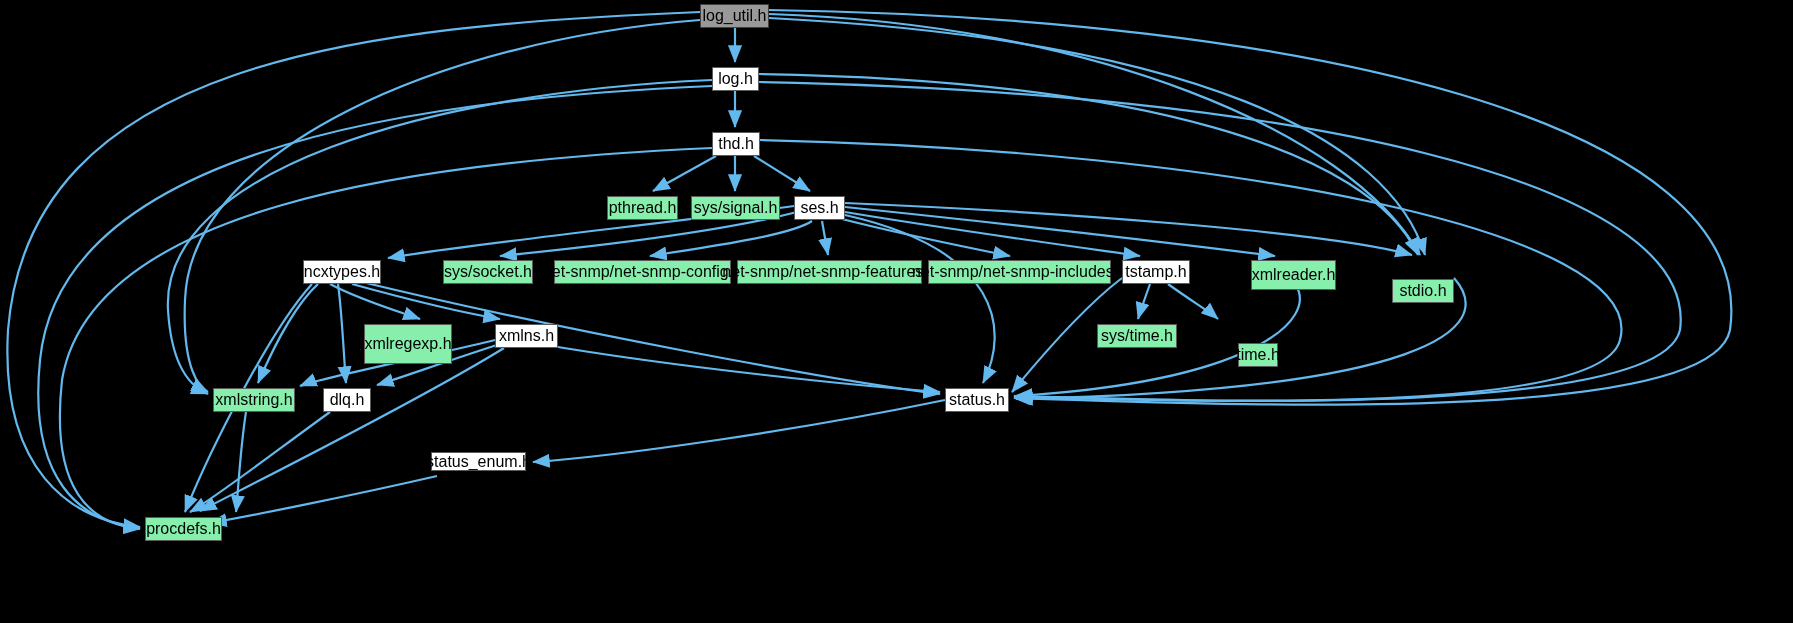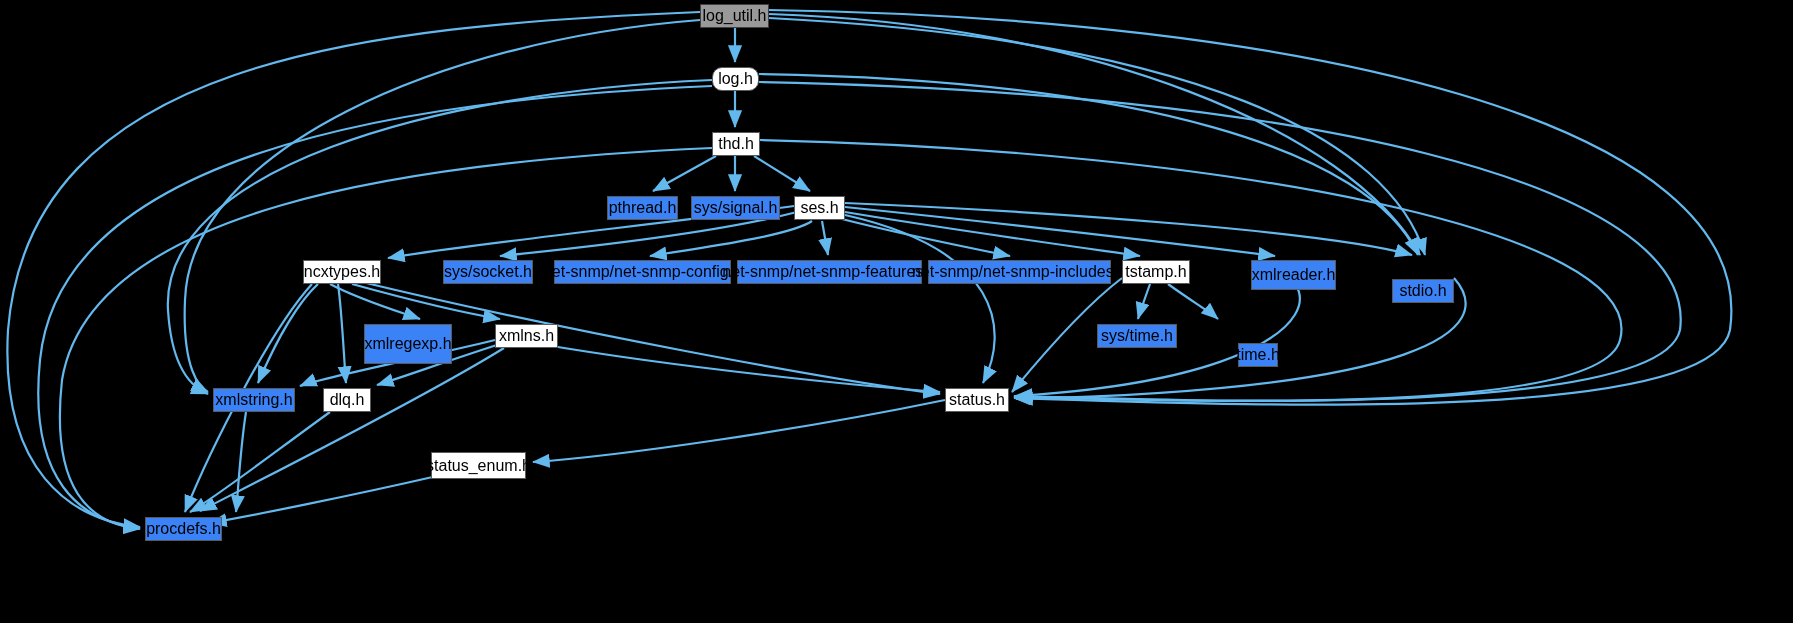--- a/index.html
+++ b/index.html
@@ -2,21 +2,21 @@
 <html><head>
 <meta charset="utf-8">
 <style>
   html,body{margin:0;padding:0;background:#000;}
   #stage{position:relative;width:1793px;height:623px;background:#000;overflow:hidden;
          font-family:"Liberation Sans","DejaVu Sans",sans-serif;}
   #edges{position:absolute;left:0;top:0;width:1793px;height:623px;}
   .node{position:absolute;box-sizing:border-box;display:flex;align-items:center;
         justify-content:center;white-space:nowrap;
         font-size:16px;line-height:1;color:#000;}
-  .node.grey{background:#3b82f6;border:1px solid #5a5a5a;}
+  .node.grey{background:#86efac;border:1px solid #5a5a5a;}
   .node.white{background:#ffffff;border:1px solid #5a5a5a;}
   .node.root{background:#999999;border:1px solid #404040;}
   .nlabel{pointer-events:none;}
 </style>
 </head>
 <body>
 
 <div id="stage">
   <svg id="edges" viewBox="0 0 1793 623" xmlns="http://www.w3.org/2000/svg">
     <defs>
@@ -80,21 +80,21 @@
       <path d="M437,476 C350,496 250,516 210,523"></path>
       <path d="M330,412 C280,448 215,498 190,512"></path>
       <path d="M246,412 C240,450 238,494 236,512"></path>
     </g>
   </svg>
 
   <div id="nodes">
       <div class="node root" style="left: 700px; top: 4px; width: 69px; height: 24px;">
         <span class="nlabel">log_util.h</span>
       </div>
-      <div class="node white" style="left: 712px; top: 67px; width: 47px; height: 24px; border-radius: 10px;">
+      <div class="node white" style="left: 712px; top: 67px; width: 47px; height: 24px;">
         <span class="nlabel">log.h</span>
       </div>
       <div class="node white" style="left: 712px; top: 132px; width: 48px; height: 24px;">
         <span class="nlabel">thd.h</span>
       </div>
       <div class="node grey" style="left: 607px; top: 196px; width: 71px; height: 24px;">
         <span class="nlabel">pthread.h</span>
       </div>
       <div class="node grey" style="left: 691px; top: 196px; width: 89px; height: 24px;">
         <span class="nlabel">sys/signal.h</span>
@@ -140,20 +140,20 @@
       </div>
       <div class="node grey" style="left: 213px; top: 388px; width: 82px; height: 24px;">
         <span class="nlabel">xmlstring.h</span>
       </div>
       <div class="node white" style="left: 323px; top: 388px; width: 48px; height: 24px;">
         <span class="nlabel">dlq.h</span>
       </div>
       <div class="node white" style="left: 945px; top: 388px; width: 64px; height: 24px;">
         <span class="nlabel">status.h</span>
       </div>
-      <div class="node white" style="left: 431px; top: 452px; width: 95px; height: 27px;">
+      <div class="node white" style="left: 431px; top: 452px; width: 95px; height: 19px;">
         <span class="nlabel">status_enum.h</span>
       </div>
       <div class="node grey" style="left: 145px; top: 517px; width: 77px; height: 24px;">
         <span class="nlabel">procdefs.h</span>
       </div>
     </div>
 </div>
 
 </body></html>

